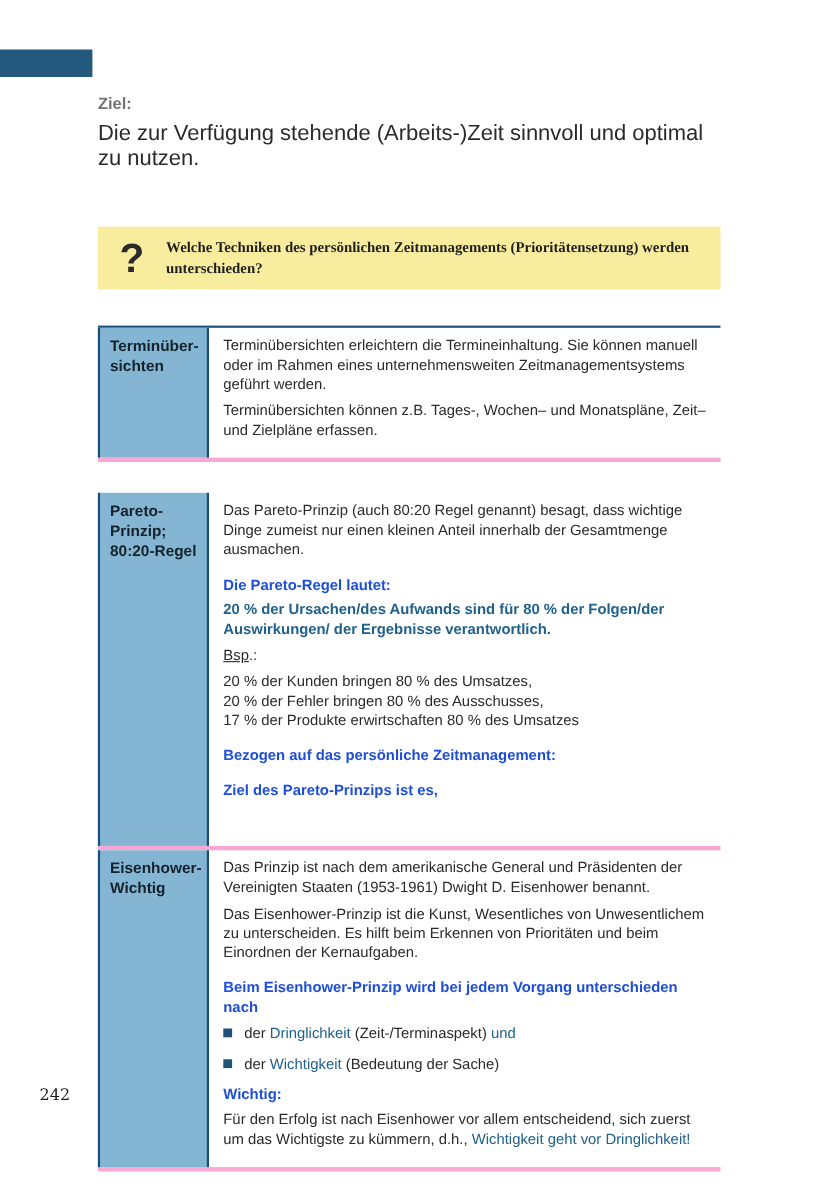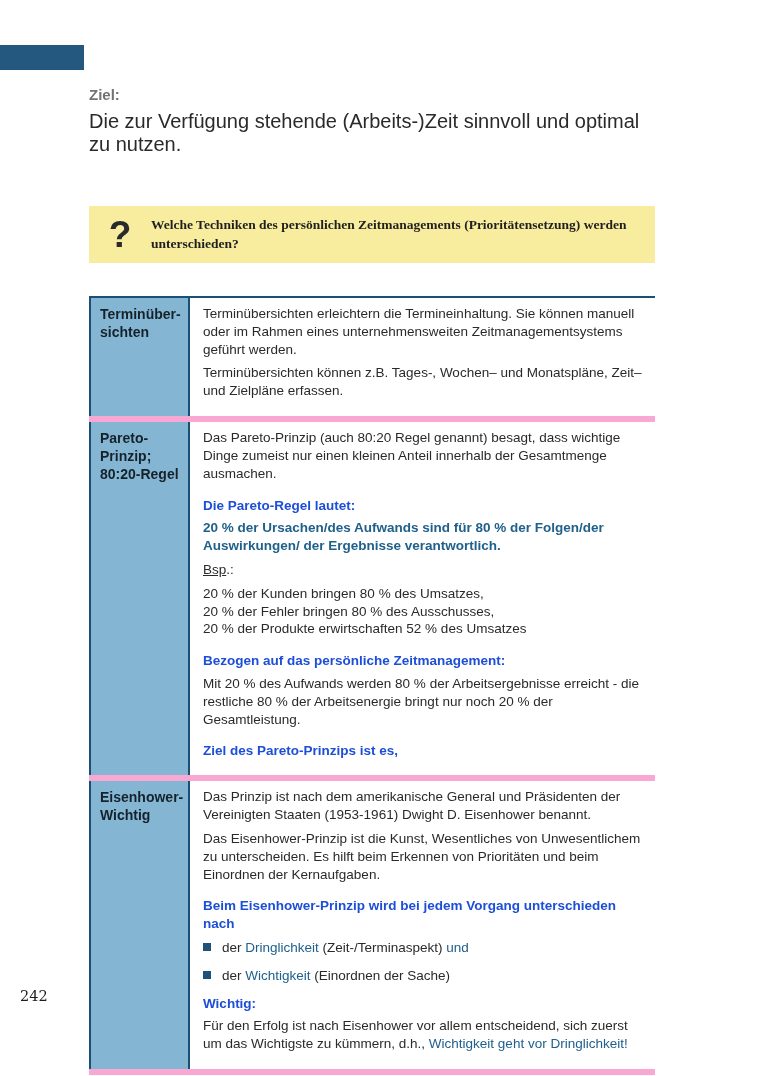--- a/index.html
+++ b/index.html
@@ -10,40 +10,40 @@
   .corner-bar{position:absolute;left:0;top:45px;width:84px;height:25px;background:#24587E;}
   .content{position:absolute;left:89px;top:86px;width:566px;}
   .goal-head{font-weight:bold;font-size:15px;margin:0 0 7px 0;color:#737373;}
   .goal-text{font-size:20px;margin:0;}
   .qbox{margin-top:50px;background:#F8EC9E;display:flex;align-items:center;
         min-height:57px;box-sizing:border-box;padding:9px 16px 9px 0;}
   .qmark{flex:none;width:62px;text-align:center;font-size:37px;font-weight:600;
          line-height:1;color:#2a2a2a;}
   .qtext{font-weight:bold;font-size:13.5px;line-height:1.4;margin:0;color:#1f1f1f;font-family:Liberation Serif, serif;}
   .tbl{margin-top:33px;border-top:2px solid #1B5076;}
-  .trow{display:flex;border-bottom:6px solid #f9a8d4;}
+  .trow{display:flex;border-bottom:4px solid #f9a8d4;}
   .row-1{min-height:93px;}
-  .row-2{min-height:321px;}
+  .row-2{min-height:321px;margin-top:28px;}
   .row-3{min-height:229px;}
   .tkey{flex:none;width:101px;box-sizing:border-box;background:#84B6D4;
         border-left:2px solid #1B5076;border-right:2px solid #1B5076;
         padding:7px 5px 6px 9px;font-weight:bold;font-size:14px;line-height:1.3;color:#15222b;}
   .tval{flex:1;box-sizing:border-box;padding:7px 12px 10px 13px;
         font-size:13.5px;line-height:1.32;}
   .p{margin:0 0 6px 0;}
   .hd{font-weight:bold;margin:14px 0 5px 0;color:#1d4ed8;}
   .blue{color:#20618C;font-weight:normal;}
   .bluep{color:#20618C;font-weight:bold;margin:0 0 6px 0;}
   .u{text-decoration:underline;}
   .exline{margin:0;}
   .exblock{margin:0 0 6px 0;}
   .bullets{margin:6px 0 2px 0;}
   .bullet{display:flex;margin:0 0 10px 0;}
   .sq{flex:none;width:8px;height:8px;background:#1E5278;margin:4px 11px 0 0;}
-  .pagenum{position:absolute;left:20px;top:988px;font-family:"DejaVu Serif",serif;
+  .pagenum{position:absolute;left:36px;top:988px;font-family:"DejaVu Serif",serif;
            font-size:14.5px;color:#1d1d1d;}
 </style>
 </head>
 <body>
 
 <div>
 
   <div class="corner-bar"></div>
 
   <div class="content">
@@ -78,45 +78,44 @@
           <div>80:20-Regel</div>
         </div>
         <div class="tval">
           <p class="p">Das Pareto-Prinzip (auch 80:20 Regel genannt) besagt, dass wichtige Dinge zumeist nur einen kleinen Anteil innerhalb der Gesamtmenge ausmachen.</p>
           <p class="hd">Die Pareto-Regel lautet:</p>
           <p class="bluep">20 % der Ursachen/des Aufwands sind für 80 % der Folgen/der Auswirkungen/ der Ergebnisse verantwortlich.</p>
           <p class="p"><span class="u">Bsp</span><span>.:</span></p>
           <div class="exblock">
             <p class="exline">20 % der Kunden bringen 80 % des Umsatzes,</p>
             <p class="exline">20 % der Fehler bringen 80 % des Ausschusses,</p>
-            <p class="exline">20 % der Produkte erwirtschaften 52 % des Umsatzes</p>
+            <p class="exline">17 % der Produkte erwirtschaften 80 % des Umsatzes</p>
           </div>
           <p class="hd">Bezogen auf das persönliche Zeitmanagement:</p>
-          <p class="p">Mit 20 % des Aufwands werden 80 % der Arbeitsergebnisse erreicht - die restliche 80 % der Arbeitsenergie bringt nur noch 20 % der Gesamtleistung.</p>
           <p class="hd">Ziel des Pareto-Prinzips ist es,</p>
         </div>
       </div>
 
       <div class="trow row-3">
         <div class="tkey">
           <div>Eisenhower-</div>
           <div>Wichtig</div>
         </div>
         <div class="tval">
           <p class="p">Das Prinzip ist nach dem amerikanische General und Präsidenten der Vereinigten Staaten (1953-1961) Dwight D. Eisenhower benannt.</p>
           <p class="p">Das Eisenhower-Prinzip ist die Kunst, Wesentliches von Unwesentlichem zu unterscheiden. Es hilft beim Erkennen von Prioritäten und beim Einordnen der Kernaufgaben.</p>
           <p class="hd">Beim Eisenhower-Prinzip wird bei jedem Vorgang unterschieden nach</p>
           <div class="bullets">
             <div class="bullet">
               <span class="sq"></span>
               <span><span>der </span><span class="blue">Dringlichkeit</span><span> (Zeit-/Terminaspekt) </span><span class="blue">und</span></span>
             </div>
             <div class="bullet">
               <span class="sq"></span>
-              <span><span>der </span><span class="blue">Wichtigkeit</span><span> (Einordnen der Sache)</span><span class="blue"></span></span>
+              <span><span>der </span><span class="blue">Wichtigkeit</span><span> (Bedeutung der Sache)</span><span class="blue"></span></span>
             </div>
           </div>
           <p class="hd" style="margin-top:4px;">Wichtig:</p>
           <p class="p"><span>Für den Erfolg ist nach Eisenhower vor allem entscheidend, sich zuerst um das Wichtigste zu kümmern, d.h., </span><span class="blue">Wichtigkeit geht vor Dringlichkeit!</span></p>
         </div>
       </div>
 
     </div>
   </div>
 

